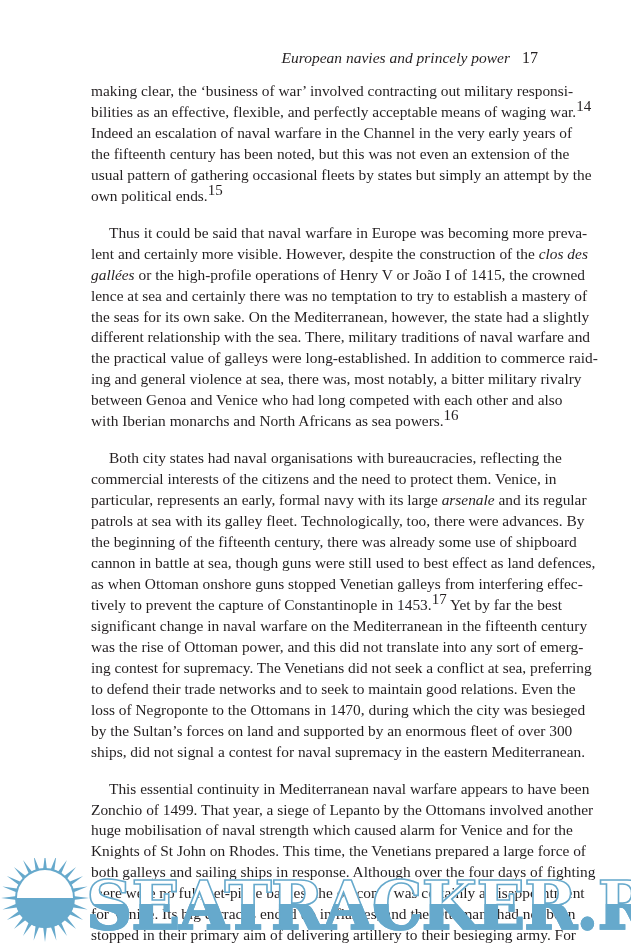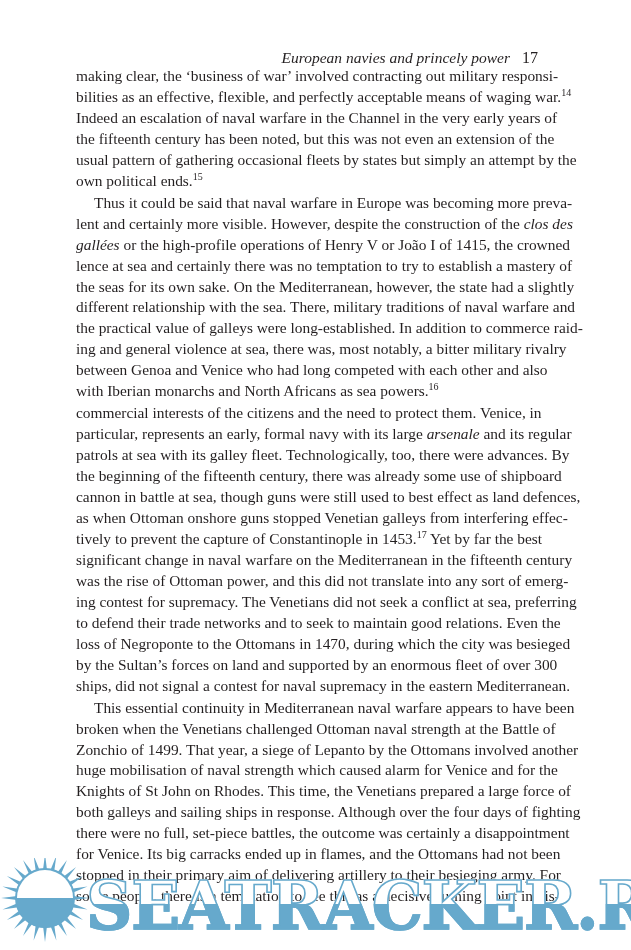--- a/index.html
+++ b/index.html
@@ -11,24 +11,24 @@
     position: absolute; top: 48px; right: 93px;
     font-size: 15.5px; line-height: 20px; white-space: nowrap;
   }
   .running-head .title { font-style: italic; }
   .running-head .pageno { margin-left: 12px; font-size: 16px; }
   .body-text {
     position: absolute; left: 75px; top: 65px; width: 464px;
     font-size: 15.4px; line-height: 20.95px; text-align: justify;
     hyphens: manual;
   }
-  .body-text p { margin: 1px; text-indent: 0; }
+  .body-text p { margin: 16px; text-indent: 0; }
   .line { display: block; text-align: justify; text-align-last: justify; white-space: nowrap; overflow: visible; }
   .line.last { text-align-last: left; }
-  sup { font-size: 10px; line-height: 0; vertical-align: super; }
+  sup { font-size: 15px; line-height: 0; vertical-align: super; }
   em { font-style: italic; }
   .watermark {
     position: absolute; left: 0; top: 858px; width: 631px; height: 92px;
   }
   .wm-text {
     position: absolute; left: 86px; top: 6px;
     font-family: "DejaVu Serif", serif; font-weight: bold; font-size: 64px; letter-spacing: -1px;
     line-height: 80px; color: transparent;
     background: linear-gradient(to bottom, #ffffff 0%, #ffffff 48%, #66a9cc 48%, #66a9cc 100%);
     -webkit-background-clip: text; background-clip: text;
@@ -59,38 +59,38 @@
       <span class="line"><em>gallées</em><span> or the high-profile operations of Henry V or João I of 1415, the crowned</span></span>
       <span class="line"><span>lence at sea and certainly there was no temptation to try to establish a mastery of</span></span>
       <span class="line"><span>the seas for its own sake. On the Mediterranean, however, the state had a slightly</span></span>
       <span class="line"><span>different relationship with the sea. There, military traditions of naval warfare and</span></span>
       <span class="line"><span>the practical value of galleys were long-established. In addition to commerce raid-</span></span>
       <span class="line"><span>ing and general violence at sea, there was, most notably, a bitter military rivalry</span></span>
       <span class="line"><span>between Genoa and Venice who had long competed with each other and also</span></span>
       <span class="line last"><span>with Iberian monarchs and North Africans as sea powers.</span><sup>16</sup></span>
     </p>
     <p>
+      <span class="line" style="text-indent: 18px;"><span>Both city states had naval organisations with bureaucracies, reflecting the</span></span>
       <span class="line"><span>commercial interests of the citizens and the need to protect them. Venice, in</span></span>
       <span class="line"><span>particular, represents an early, formal navy with its large </span><em>arsenale</em><span> and its regular</span></span>
       <span class="line"><span>patrols at sea with its galley fleet. Technologically, too, there were advances. By</span></span>
       <span class="line"><span>the beginning of the fifteenth century, there was already some use of shipboard</span></span>
       <span class="line"><span>cannon in battle at sea, though guns were still used to best effect as land defences,</span></span>
       <span class="line"><span>as when Ottoman onshore guns stopped Venetian galleys from interfering effec-</span></span>
       <span class="line"><span>tively to prevent the capture of Constantinople in 1453.</span><sup>17</sup><span> Yet by far the best</span></span>
       <span class="line"><span>significant change in naval warfare on the Mediterranean in the fifteenth century</span></span>
       <span class="line"><span>was the rise of Ottoman power, and this did not translate into any sort of emerg-</span></span>
       <span class="line"><span>ing contest for supremacy. The Venetians did not seek a conflict at sea, preferring</span></span>
       <span class="line"><span>to defend their trade networks and to seek to maintain good relations. Even the</span></span>
       <span class="line"><span>loss of Negroponte to the Ottomans in 1470, during which the city was besieged</span></span>
       <span class="line"><span>by the Sultan’s forces on land and supported by an enormous fleet of over 300</span></span>
       <span class="line last"><span>ships, did not signal a contest for naval supremacy in the eastern Mediterranean.</span></span>
     </p>
     <p>
       <span class="line" style="text-indent: 18px;"><span>This essential continuity in Mediterranean naval warfare appears to have been</span></span>
-      <span class="line"><span>broken when the Venetians challenged Ottoman naval strength at the Battle of</span></span>
       <span class="line"><span>Zonchio of 1499. That year, a siege of Lepanto by the Ottomans involved another</span></span>
       <span class="line"><span>huge mobilisation of naval strength which caused alarm for Venice and for the</span></span>
       <span class="line"><span>Knights of St John on Rhodes. This time, the Venetians prepared a large force of</span></span>
       <span class="line"><span>both galleys and sailing ships in response. Although over the four days of fighting</span></span>
       <span class="line"><span>there were no full, set-piece battles, the outcome was certainly a disappointment</span></span>
       <span class="line"><span>for Venice. Its big carracks ended up in flames, and the Ottomans had not been</span></span>
       <span class="line"><span>stopped in their primary aim of delivering artillery to their besieging army. For</span></span>
       <span class="line"><span>some people, there is a temptation to see this as a decisive turning point in his-</span></span>
     </p>
   </div>

